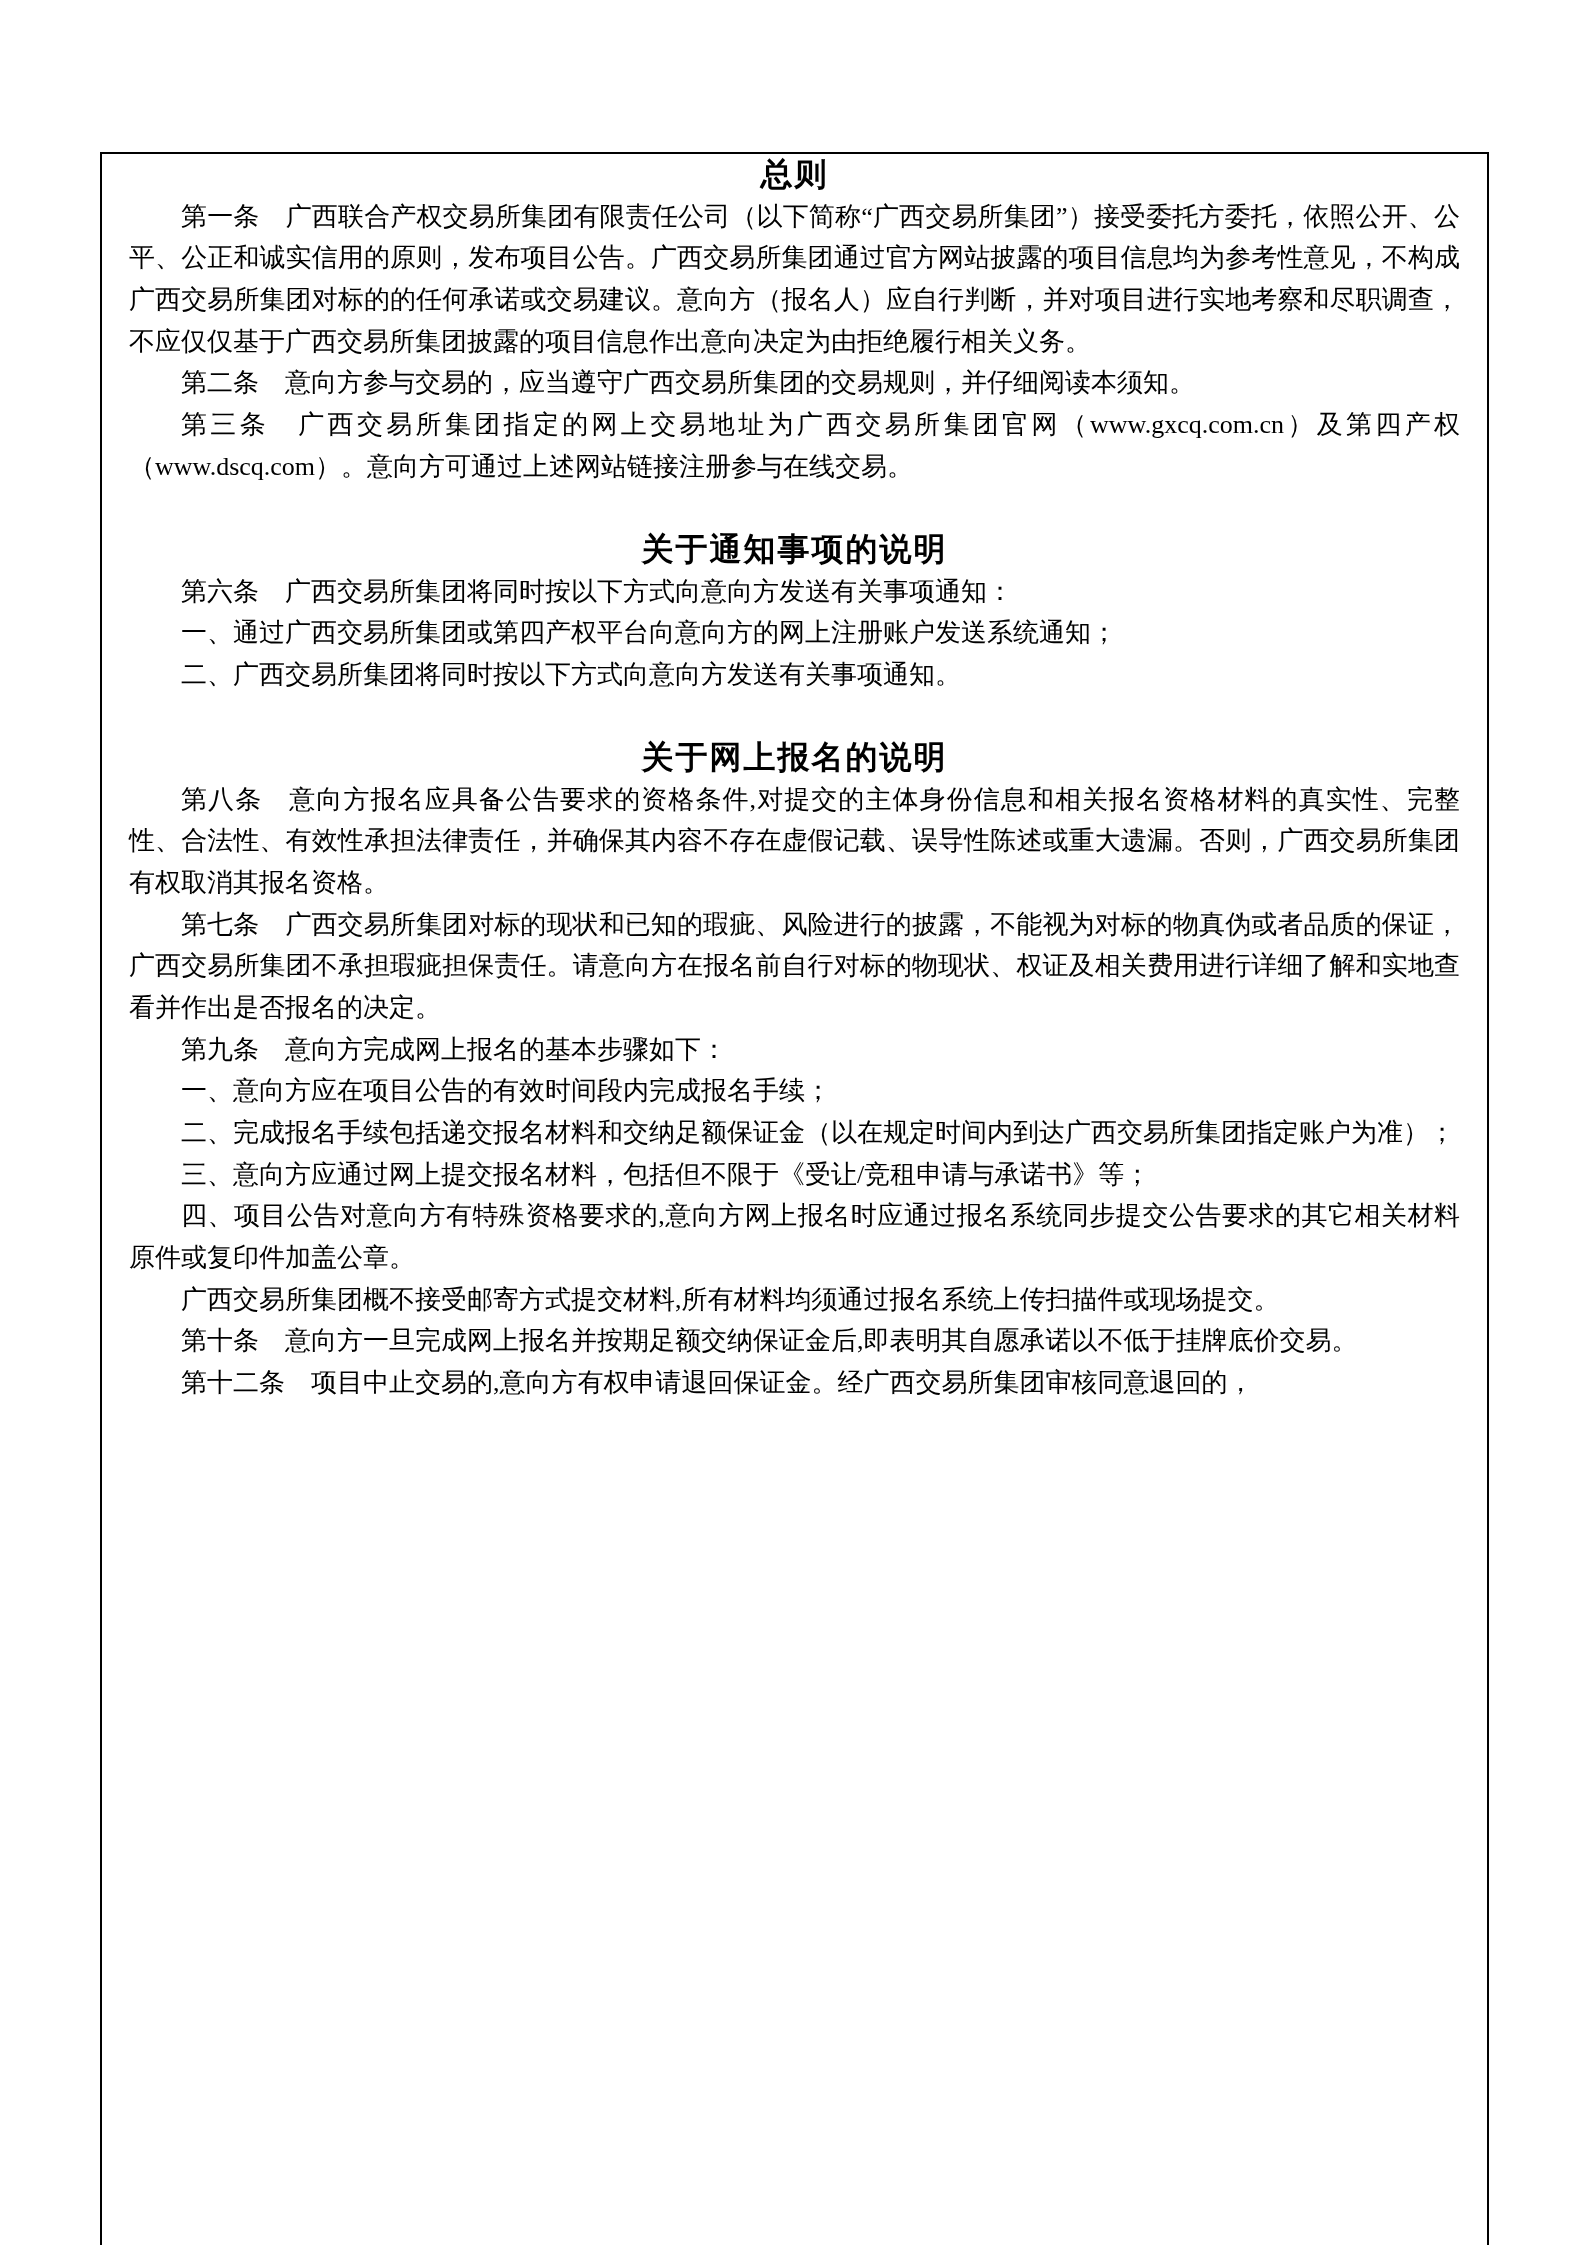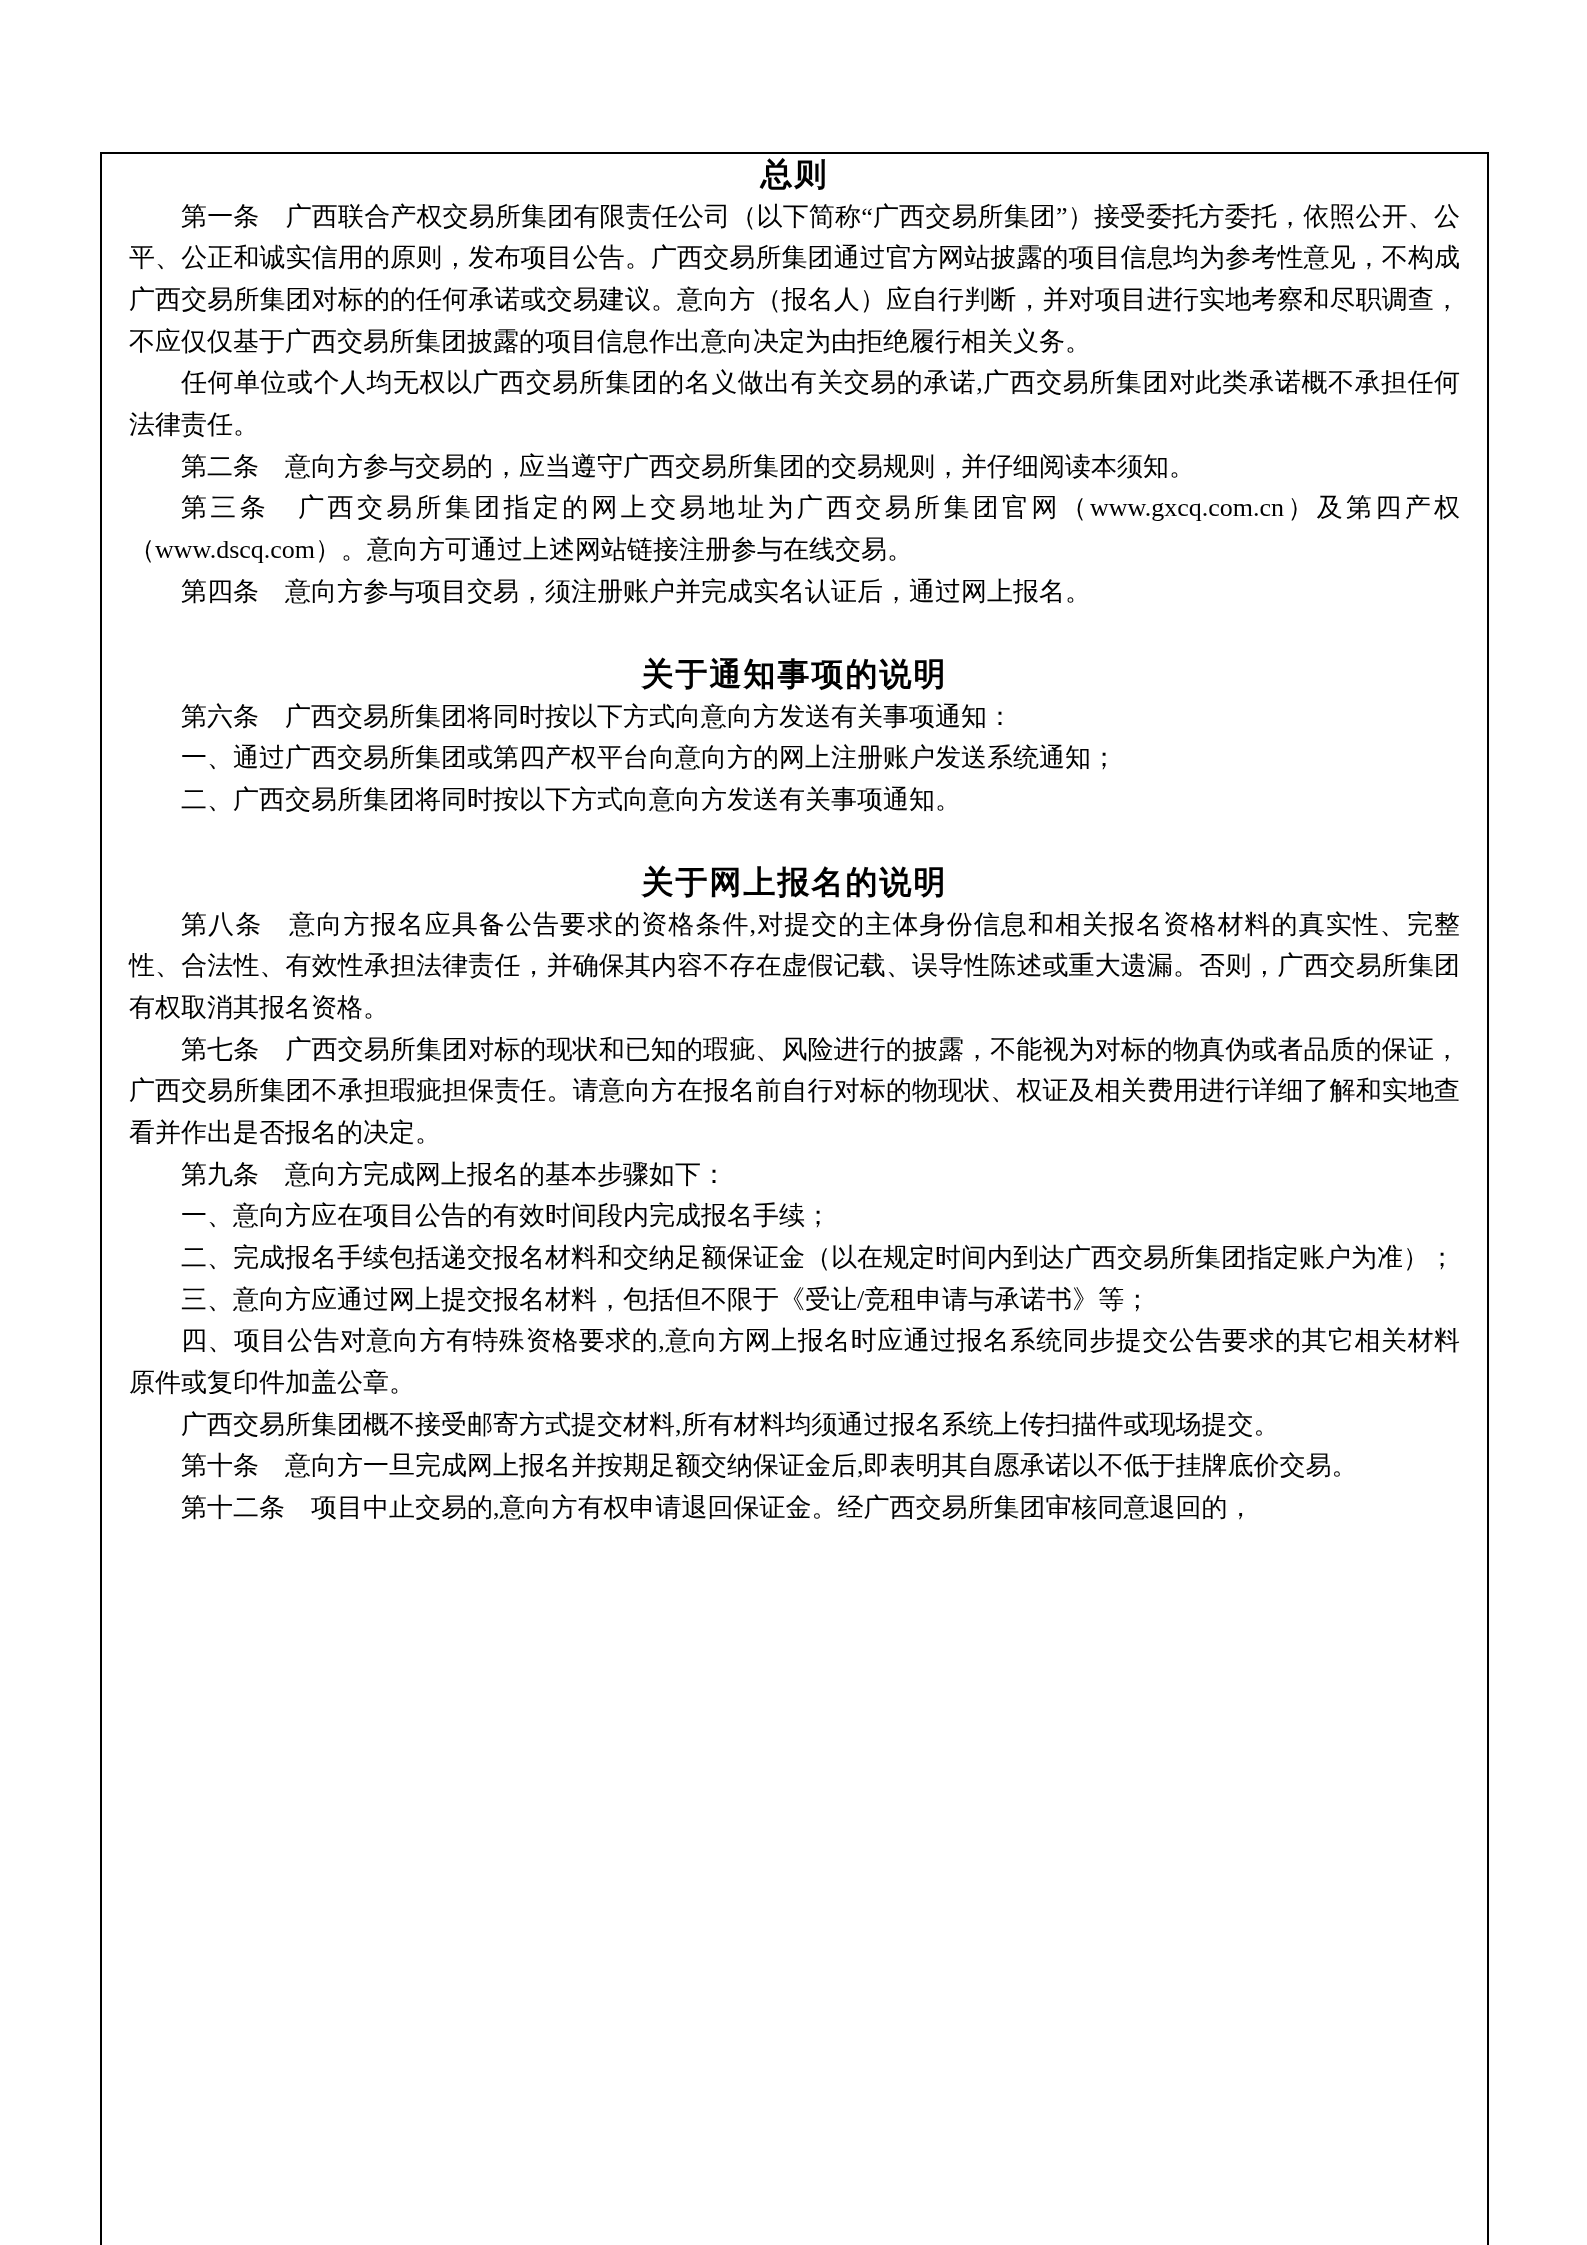--- a/index.html
+++ b/index.html
@@ -48,24 +48,22 @@
     text-indent: 2em;
   }
 </style>
 </head>
 <body>
 
 <div class="doc-box">
 
   <div class="sec-heading">总则</div>
   <p class="para">第一条　广西联合产权交易所集团有限责任公司（以下简称“广西交易所集团”）接受委托方委托，依照公开、公平、公正和诚实信用的原则，发布项目公告。广西交易所集团通过官方网站披露的项目信息均为参考性意见，不构成广西交易所集团对标的的任何承诺或交易建议。意向方（报名人）应自行判断，并对项目进行实地考察和尽职调查，不应仅仅基于广西交易所集团披露的项目信息作出意向决定为由拒绝履行相关义务。</p>
-  <p class="para">任何单位或个人均无权以广西交易所集团的名义做出有关交易的承诺,广西交易所集团对此类承诺概不承担任何法律责任。</p>
   <p class="para">第二条　意向方参与交易的，应当遵守广西交易所集团的交易规则，并仔细阅读本须知。</p>
   <p class="para">第三条　广西交易所集团指定的网上交易地址为广西交易所集团官网（www.gxcq.com.cn）及第四产权（www.dscq.com）。意向方可通过上述网站链接注册参与在线交易。</p>
-  <p class="para">第四条　意向方参与项目交易，须注册账户并完成实名认证后，通过网上报名。</p>
 
   <div class="sec-heading gap-before">关于通知事项的说明</div>
   <p class="para">第六条　广西交易所集团将同时按以下方式向意向方发送有关事项通知：</p>
   <p class="para">一、通过广西交易所集团或第四产权平台向意向方的网上注册账户发送系统通知；</p>
   <p class="para">二、广西交易所集团将同时按以下方式向意向方发送有关事项通知。</p>
 
   <div class="sec-heading gap-before">关于网上报名的说明</div>
   <p class="para">第八条　意向方报名应具备公告要求的资格条件,对提交的主体身份信息和相关报名资格材料的真实性、完整性、合法性、有效性承担法律责任，并确保其内容不存在虚假记载、误导性陈述或重大遗漏。否则，广西交易所集团有权取消其报名资格。</p>
   <p class="para">第七条　广西交易所集团对标的现状和已知的瑕疵、风险进行的披露，不能视为对标的物真伪或者品质的保证，广西交易所集团不承担瑕疵担保责任。请意向方在报名前自行对标的物现状、权证及相关费用进行详细了解和实地查看并作出是否报名的决定。</p>
   <p class="para">第九条　意向方完成网上报名的基本步骤如下：</p>

